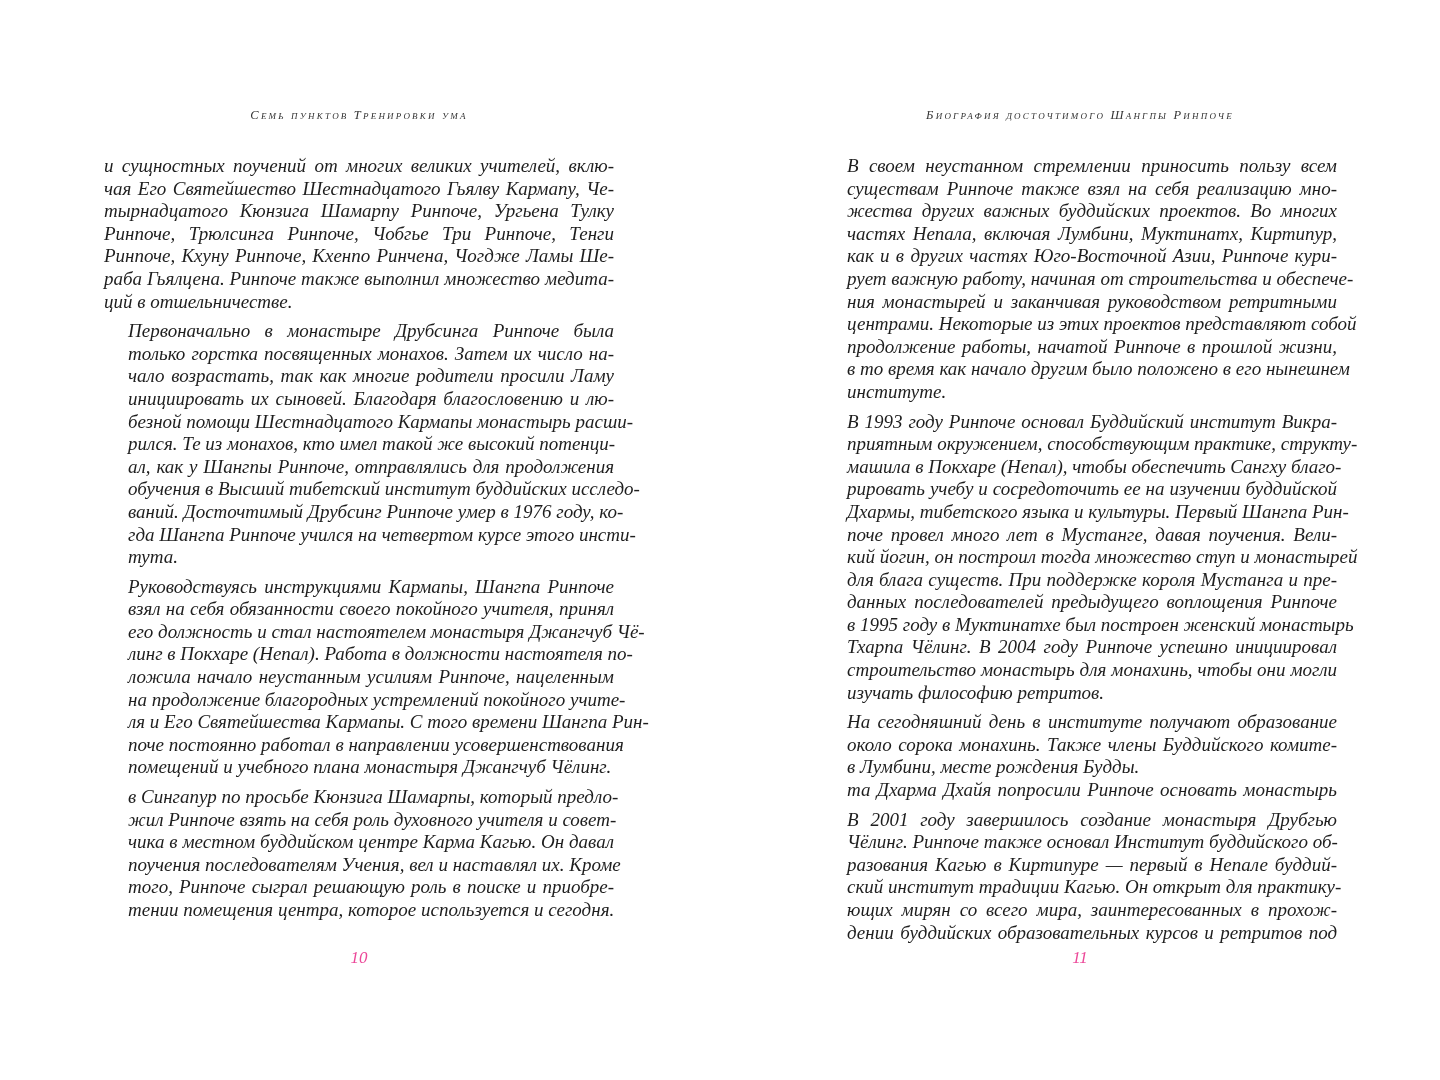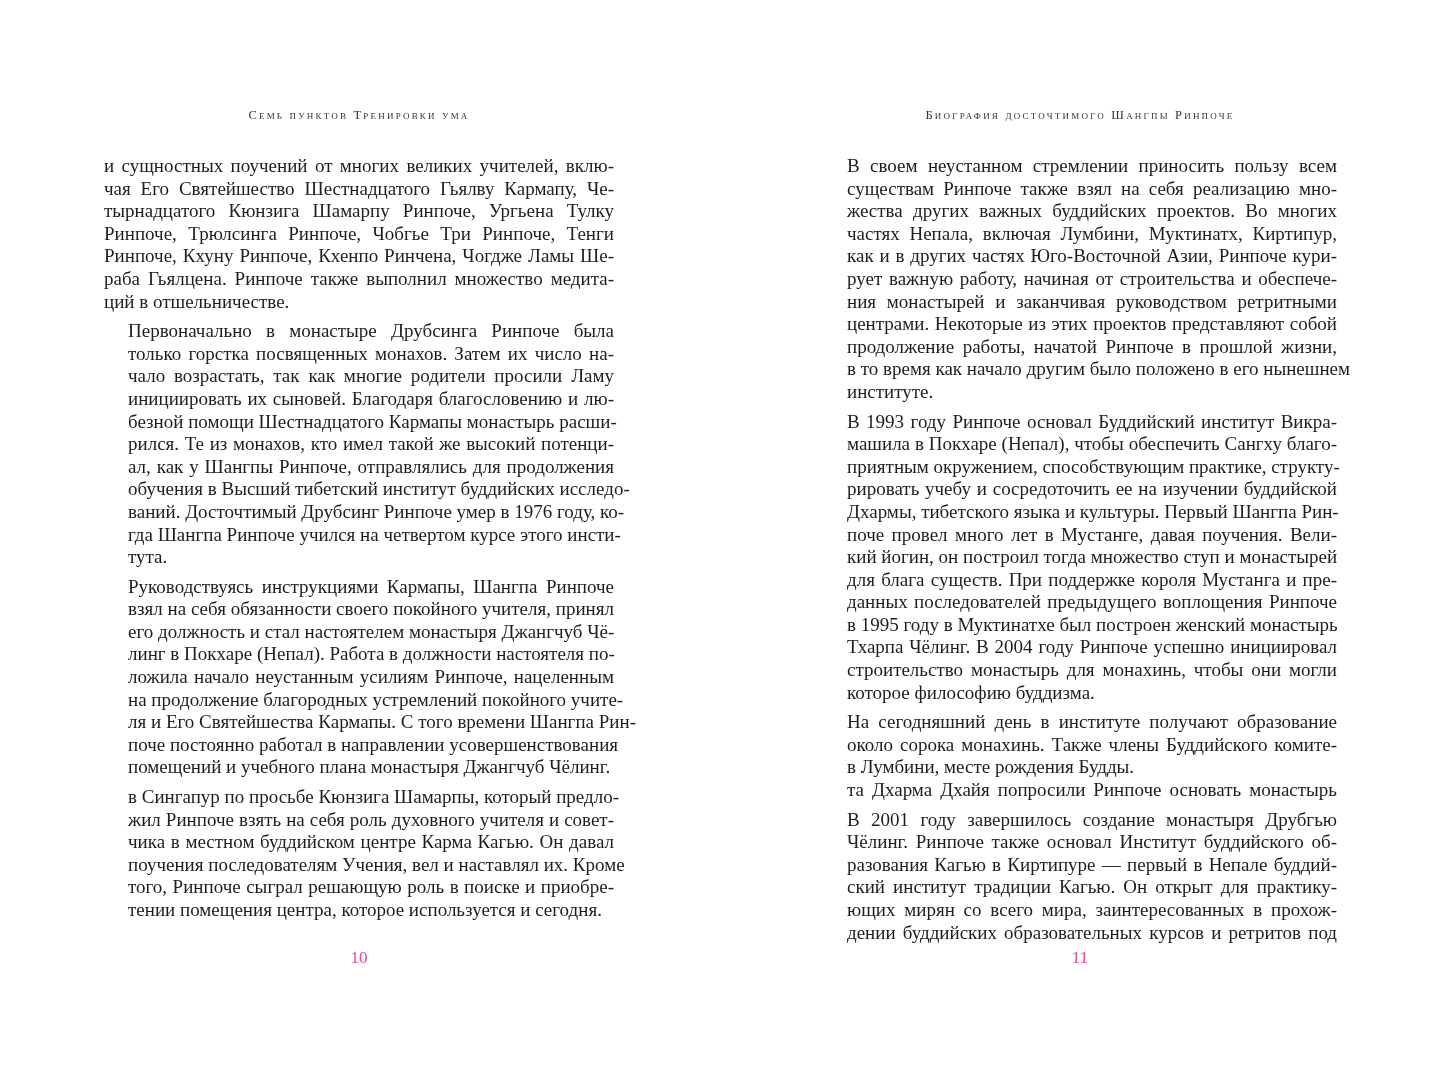--- a/index.html
+++ b/index.html
@@ -12,20 +12,21 @@
       height: 1080px;
       position: relative;
       overflow: hidden;
       font-family: "DejaVu Serif", "Liberation Serif", serif;
       color: #1e1e1e;
     }
     .page {
       position: absolute;
       top: 0;
       height: 1080px;
+      font-style: italic;
     }
     .page-left { left: 97px; width: 524px; }
     .page-right { left: 816px; width: 528px; }
 
     .running-head {
       position: absolute;
       top: 108px;
       left: 0;
       right: 0;
       text-align: center;
@@ -136,32 +137,32 @@
         <span class="line">как и в других частях Юго-Восточной Азии, Ринпоче кури-</span>
         <span class="line">рует важную работу, начиная от строительства и обеспече-</span>
         <span class="line">ния монастырей и заканчивая руководством ретритными</span>
         <span class="line">центрами. Некоторые из этих проектов представляют собой</span>
         <span class="line">продолжение работы, начатой Ринпоче в прошлой жизни,</span>
         <span class="line">в то время как начало другим было положено в его нынешнем</span>
         <span class="line last">институте.</span>
       </p>
       <p class="indent">
         <span class="line">В 1993 году Ринпоче основал Буддийский институт Викра-</span>
+        <span class="line">приятным окружением, способствующим практике, структу-</span>
         <span class="line">машила в Покхаре (Непал), чтобы обеспечить Сангху благо-</span>
-        <span class="line">приятным окружением, способствующим практике, структу-</span>
         <span class="line">рировать учебу и сосредоточить ее на изучении буддийской</span>
         <span class="line">Дхармы, тибетского языка и культуры. Первый Шангпа Рин-</span>
         <span class="line">поче провел много лет в Мустанге, давая поучения. Вели-</span>
         <span class="line">кий йогин, он построил тогда множество ступ и монастырей</span>
         <span class="line">для блага существ. При поддержке короля Мустанга и пре-</span>
         <span class="line">данных последователей предыдущего воплощения Ринпоче</span>
         <span class="line">в 1995 году в Муктинатхе был построен женский монастырь</span>
         <span class="line">Тхарпа Чёлинг. В 2004 году Ринпоче успешно инициировал</span>
         <span class="line">строительство монастырь для монахинь, чтобы они могли</span>
-        <span class="line last">которое философию буддизма.</span>
+        <span class="line last">изучать философию ретритов.</span>
       </p>
       <p class="indent">
         <span class="line">На сегодняшний день в институте получают образование</span>
         <span class="line">около сорока монахинь. Также члены Буддийского комите-</span>
         <span class="line last">в Лумбини, месте рождения Будды.</span>
         <span class="line">та Дхарма Дхайя попросили Ринпоче основать монастырь</span>
       </p>
       <p class="indent">
         <span class="line">В 2001 году завершилось создание монастыря Друбгью</span>
         <span class="line">Чёлинг. Ринпоче также основал Институт буддийского об-</span>

